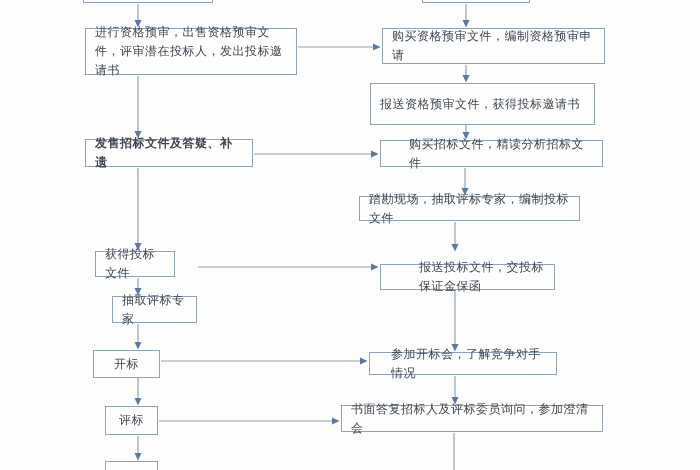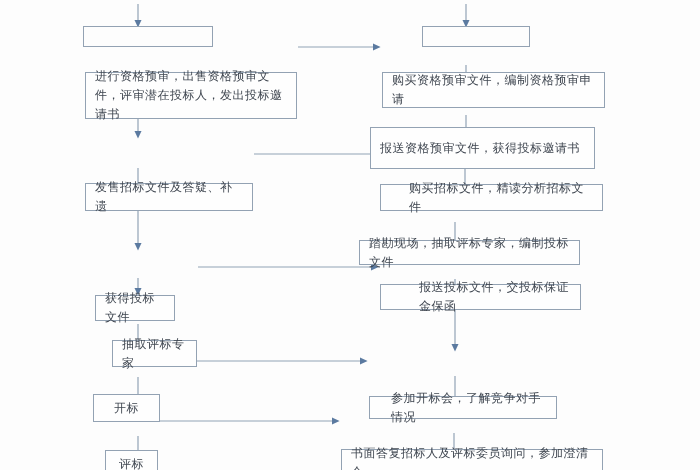--- a/index.html
+++ b/index.html
@@ -25,40 +25,39 @@
     box-sizing: border-box;
     border: 1px solid #93a2b3;
     background: #fefefe;
     color: #3f4650;
     font-size: 12px;
     line-height: 19px;
     letter-spacing: 0.5px;
     display: flex;
     align-items: center;
     padding: 2px 9px;
-    margin-top: 44px;
   }
   .node.center { justify-content: center; padding: 13px 4px; }
   .node.partial { background: #fdfdfd; }
   
   .l0 { left: 83px;  top: -18px; width: 130px; height: 21px; }
   .l1 { left: 85px;  top: 28px;  width: 212px; height: 47px; }
-  .l2 { left: 85px;  top: 139px; width: 168px; height: 28px; }
+  .l2 { left: 85px;  top: 139px; width: 168px; height: 28px; font-weight: bold; }
   .l3 { left: 95px;  top: 251px; width: 80px; height: 26px; }
   .l4 { left: 112px;  top: 296px; width: 85px;  height: 27px; }
   .l5 { left: 93px;  top: 350px; width: 67px;  height: 26px; }
   .l6 { left: 105px; top: 406px; width: 53px;  height: 29px; }
   .l7 { left: 105px; top: 461px; width: 53px;  height: 30px; }
   
   .r0 { left: 422px; top: -18px; width: 108px; height: 21px; }
   .r1 { left: 382px; top: 28px;  width: 223px; height: 36px; }
   .r2 { left: 370px; top: 83px;  width: 225px; height: 42px; }
   .r3 { left: 380px; top: 140px; width: 223px; height: 27px; padding-left: 28px; }
   .r4 { left: 359px; top: 196px; width: 221px; height: 25px; }
-  .r5 { left: 380px; top: 240px; width: 201px; height: 26px; padding-left: 38px; }
+  .r5 { left: 380px; top: 264px; width: 175px; height: 26px; padding-left: 38px; }
   .r6 { left: 369px; top: 352px; width: 188px; height: 23px; padding-left: 21px; }
   .r7 { left: 341px; top: 405px; width: 262px; height: 27px; }
 </style>
 </head>
 <body>
 
 <div class="canvas">
 
   <svg class="wires" width="700" height="470" viewBox="0 0 700 470">
     <defs>

